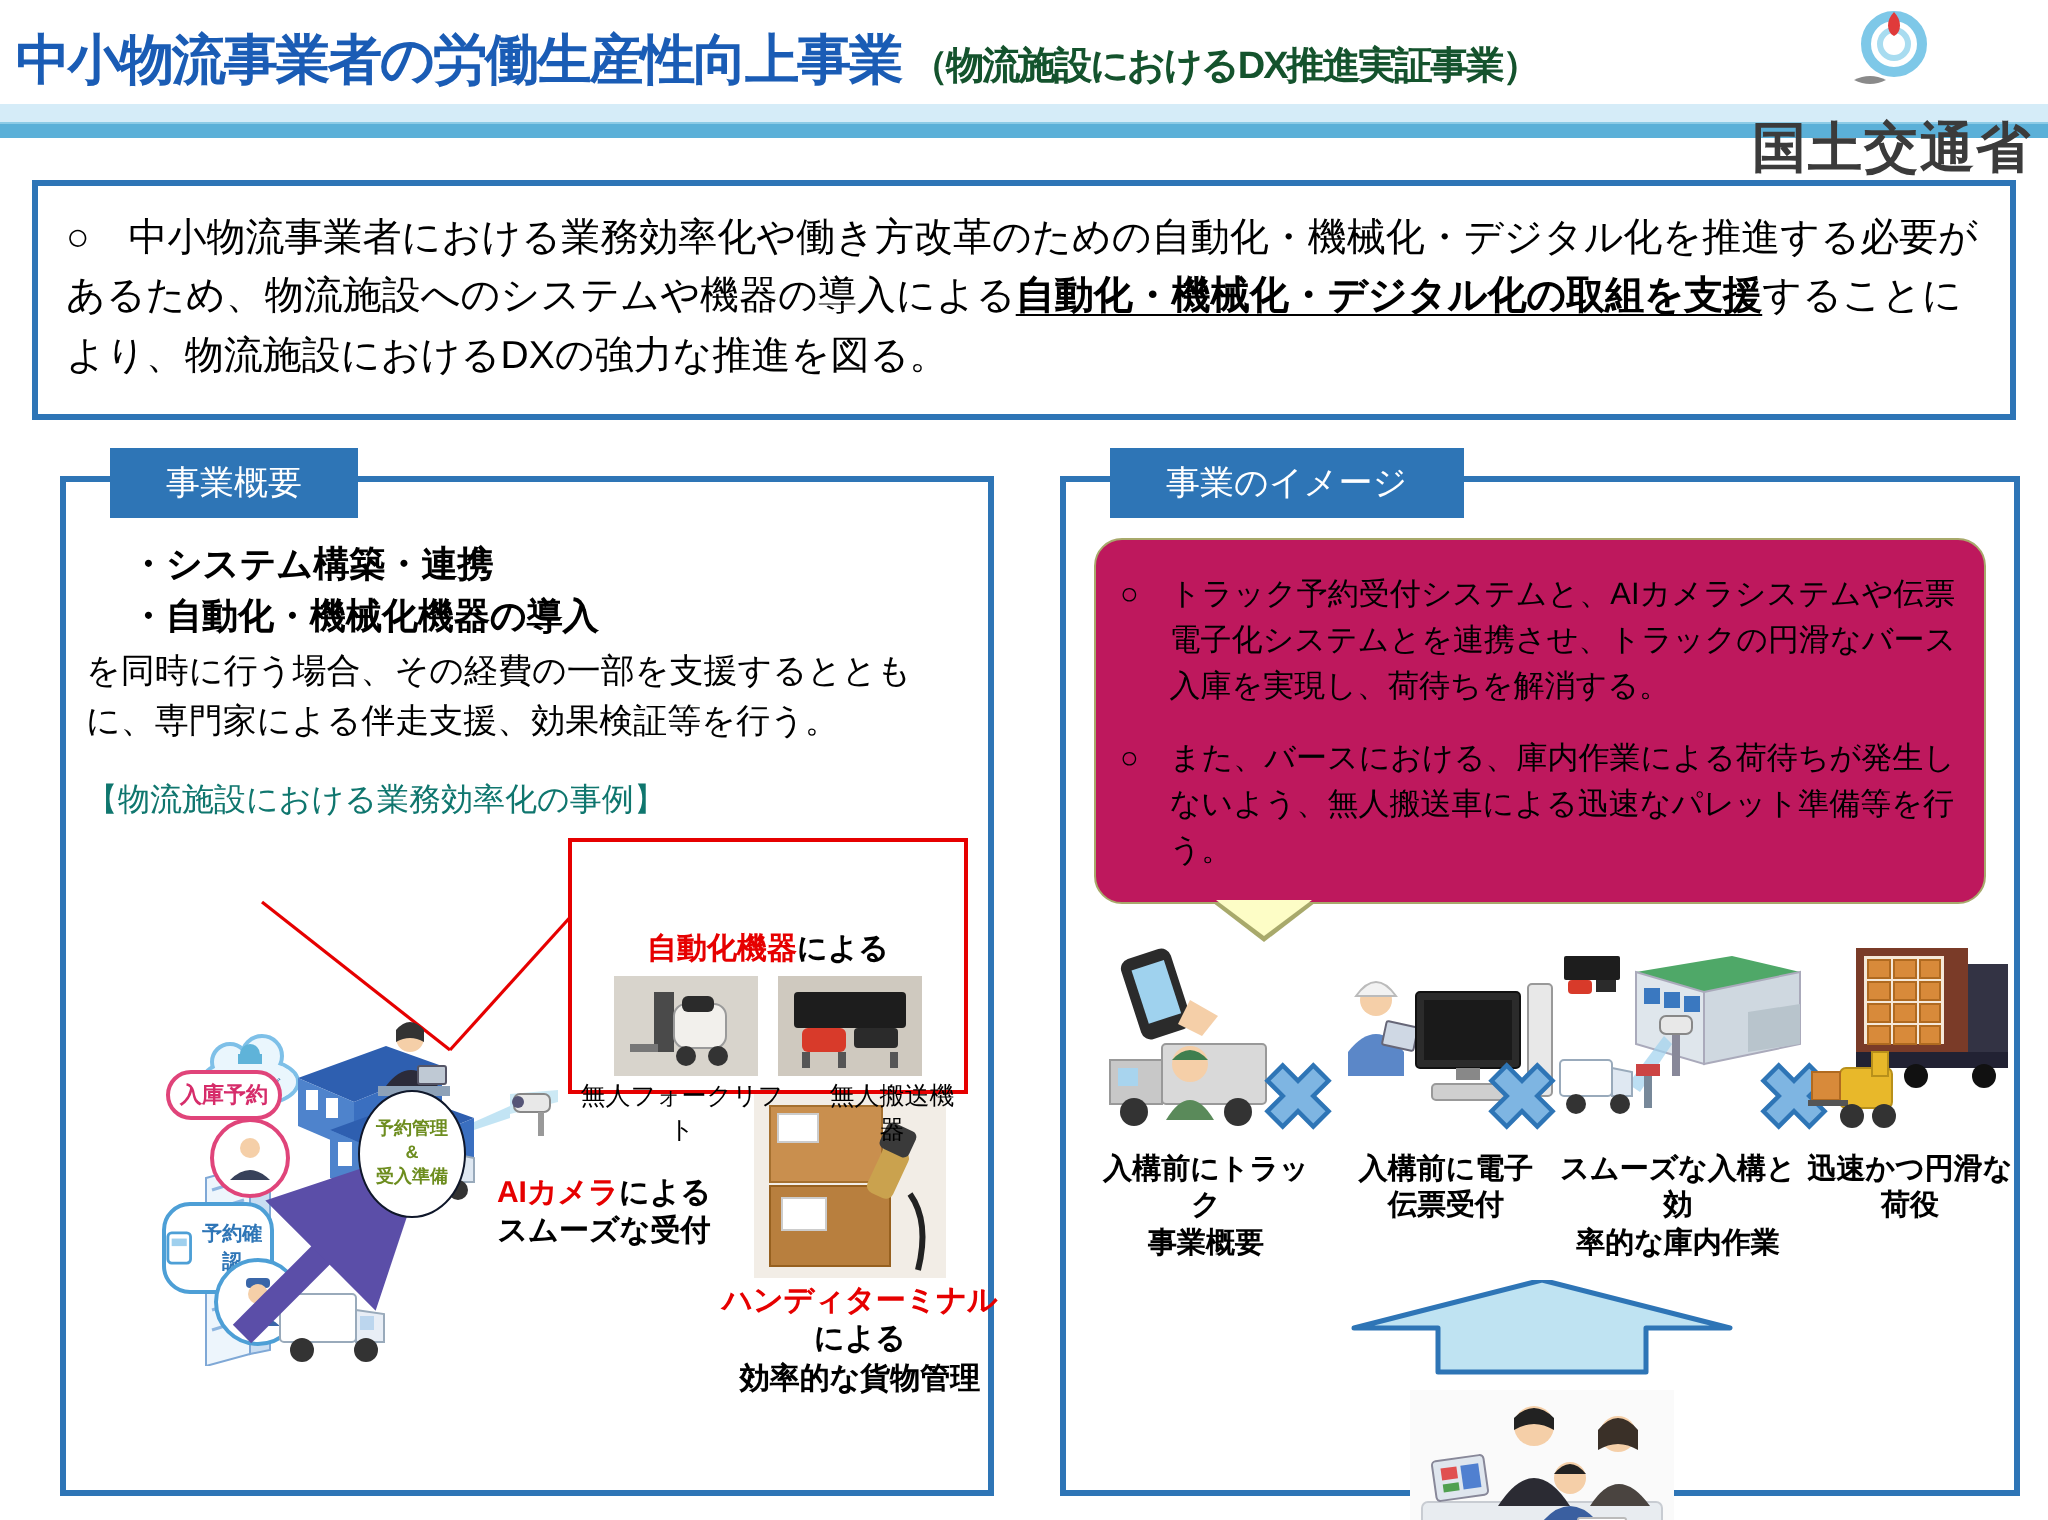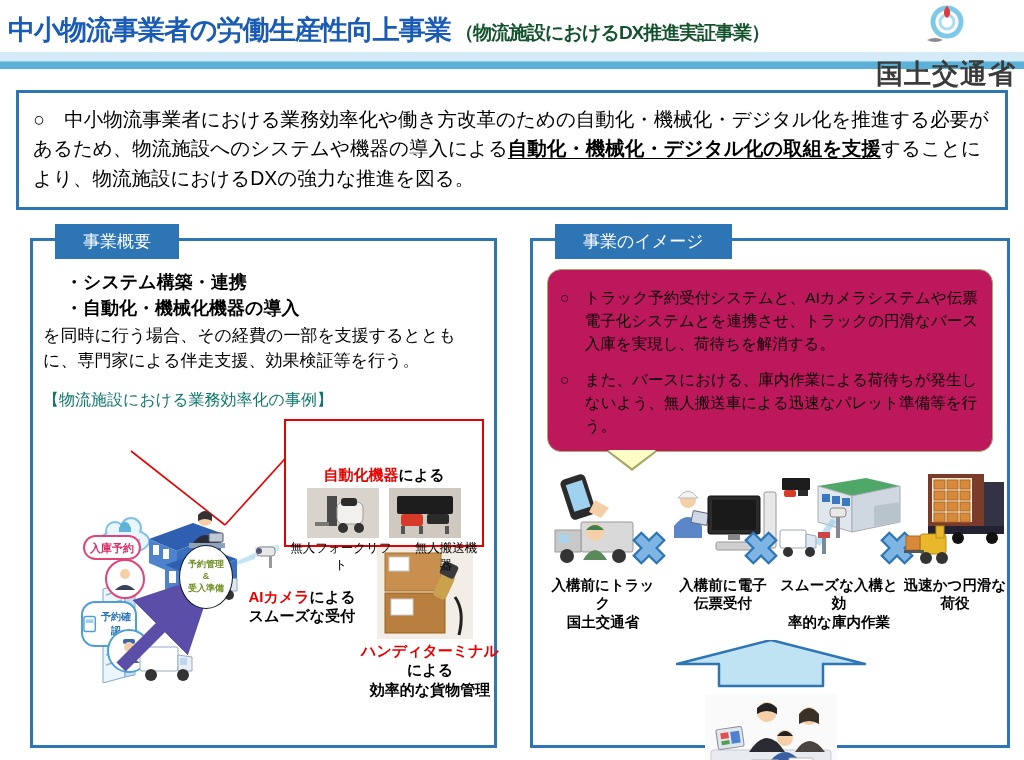--- a/index.html
+++ b/index.html
@@ -326,21 +326,21 @@
               <polygon points="4,56 30,56 30,78 4,78" fill="#c8c8c8" stroke="#999"></polygon>
               <rect x="8" y="60" width="10" height="9" fill="#a8d4ee"></rect>
               <circle cx="16" cy="82" r="7" fill="#333"></circle>
                 <circle cx="68" cy="82" r="7" fill="#333"></circle>
               <circle cx="44" cy="58" r="9" fill="#f5cfa8"></circle>
               <path d="M35 56 Q44 46 53 56 Z" fill="#3f7f4f"></path>
               <path d="M32 86 Q44 66 56 86 Z" fill="#5a8a5a"></path>
             </svg>
           </div>
           <div class="step-label">入構前にトラック
-国土交通省</div>
+事業概要</div>
         </div>
 
         <svg class="xconn xc1" width="36" height="36" viewBox="0 0 40 40">
           <path d="M14 2 h12 v12 h12 v12 h-12 v12 h-12 v-12 h-12 v-12 h12 z" fill="#7EB5E2" stroke="#2E75B6" stroke-width="2.5" transform="rotate(45 20 20)"></path>
         </svg>
 
         <div class="step step2">
           <div class="step-icon">
             <svg width="110" height="100" viewBox="0 0 110 100">
               <circle cx="20" cy="26" r="8" fill="#f5cfa8"></circle>

